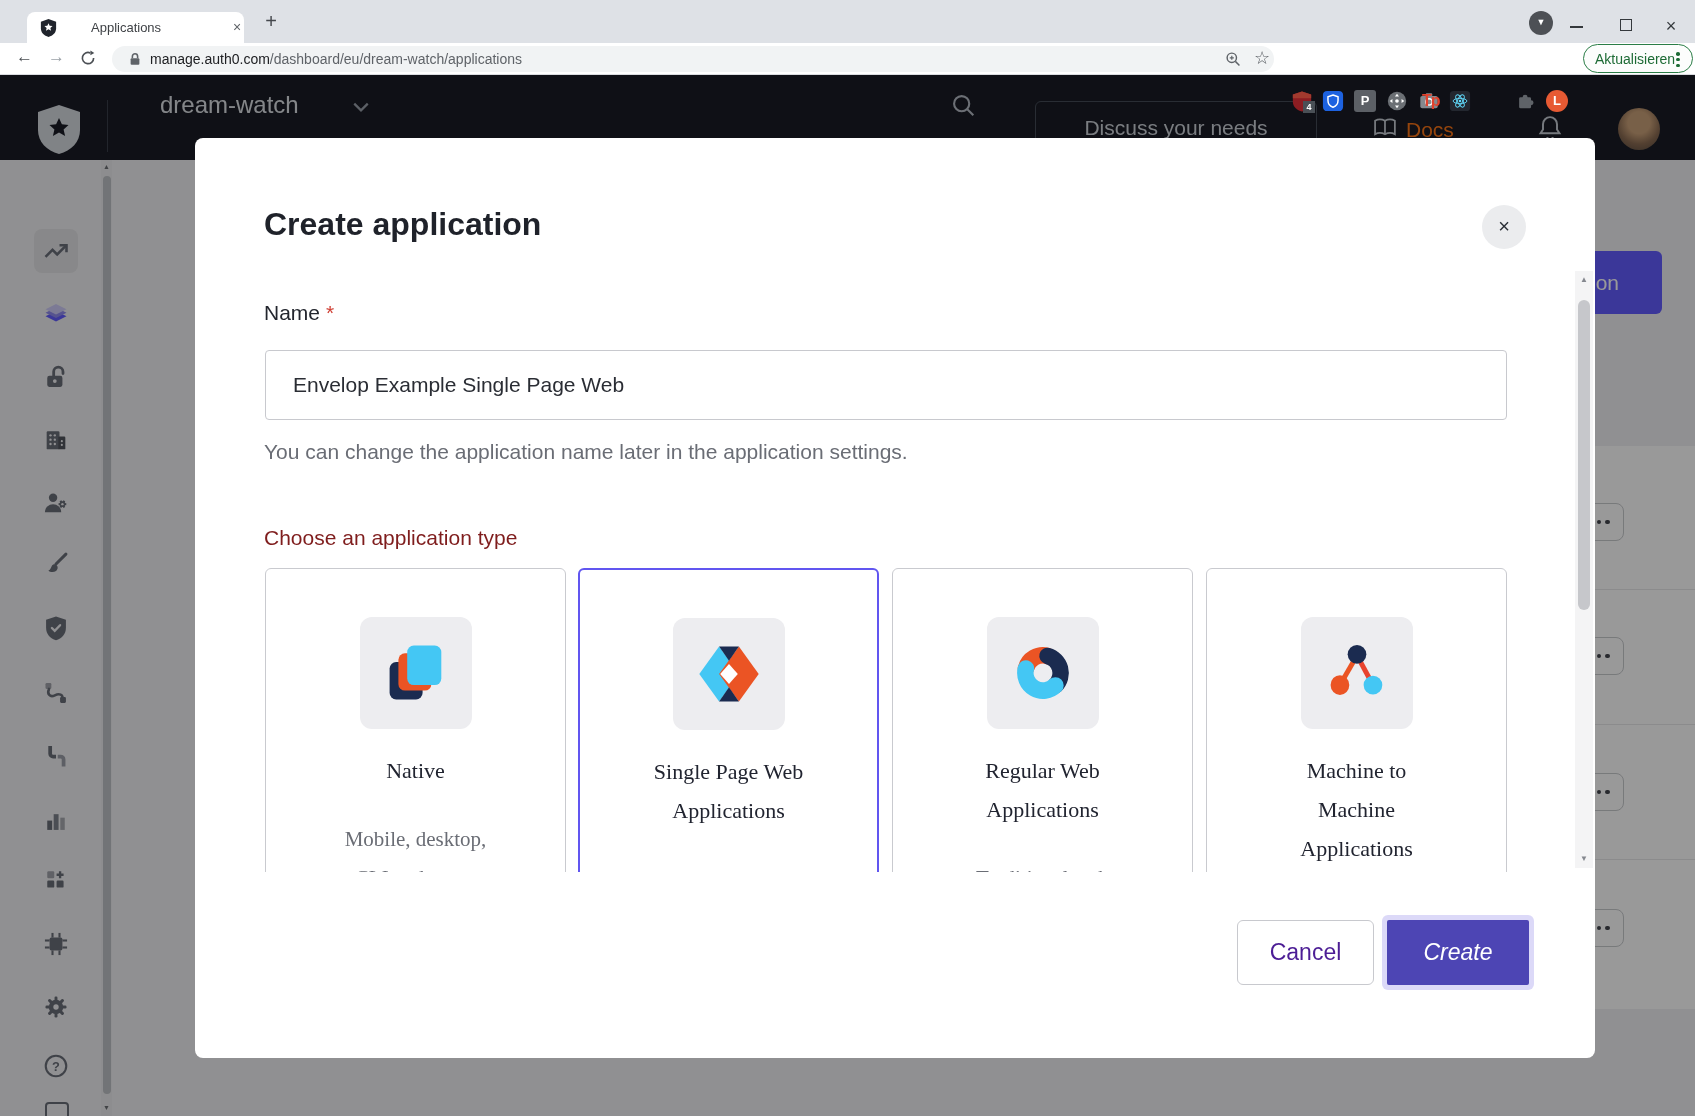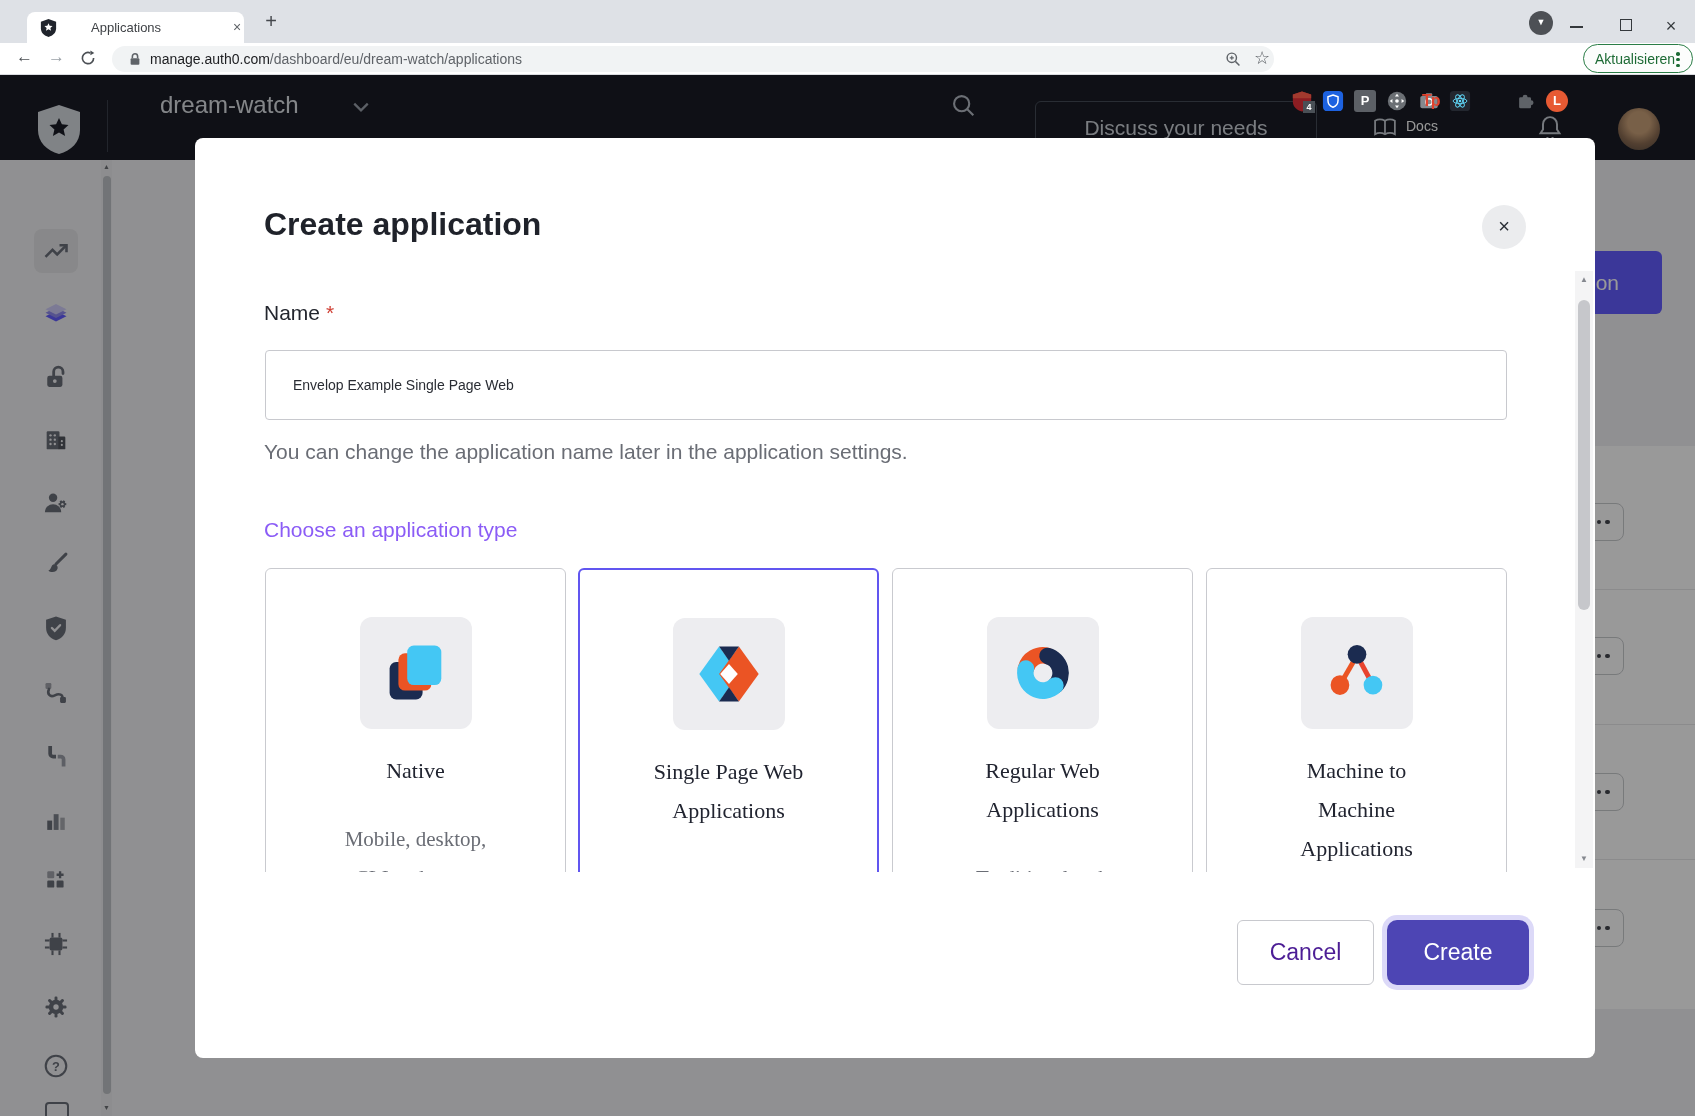--- a/index.html
+++ b/index.html
@@ -28,53 +28,53 @@
   .pill-kebab i { display:block; width:3.5px; height:3.5px; border-radius:50%; background:#1d6b35; margin:2.2px 0; }
   .ext { top:47px; width:22px; height:22px; z-index:51; }
   .avatar-l { border-radius:50%; background:#e75a33; color:#fff; font-size:13px; font-weight:bold; text-align:center; line-height:22px; }
 
   
   .page-header { left:0; top:75px; width:1695px; height:85px; background:#191c25; z-index:1;padding-left:36px; }
   .hdr-divider { left:107px; top:25px; width:1px; height:52px; background:#3a3f4a; }
   .tenant { left:160px; top:16px; font-size:24px; color:#dde0e5; }
   .discuss { left:1035px; top:26px; width:282px; height:58px; border:1px solid #454b58; border-radius:6px; }
   .discuss span { position:absolute; left:0; right:0; top:14px; text-align:center; font-size:21px; color:#ccd0d7; }
-  .docs-label { left:1406px; top:43px; font-size:14px; color:#ffffff; }
+  .docs-label { left:1406px; top:43px; font-size:21px; color:#f97316; }
   .sidebar { left:0; top:160px; width:112px; height:956px; background:#f1f1f3; z-index:1; }
   .sb-tile { left:34px; top:69px; width:44px; height:44px; border-radius:8px; background:#e3e3e7; }
   .sb-icon { left:42px; width:28px; height:28px; }
   .sb-scroll { left:101px; top:0; width:11px; height:956px; background:#ececee; }
   .sb-arrow { left:0; width:11px; text-align:center; font-size:7px; color:#6d7076; }
   .sb-thumb { left:1.5px; top:16px; width:8px; height:918px; background:#bfc1c6; border-radius:4px; }
   .content { left:112px; top:160px; width:1583px; height:956px; background:#f1f1f3; z-index:1; }
   .bg-create-btn { left:1408px; top:91px; width:142px; height:63px; background:#635dff; border-radius:6px; color:#fff; font-size:21px; text-align:center; line-height:63px; }
   .rows-card { left:1448px; top:286px; width:135px; height:563px; background:#fff; border-radius:8px 0 0 8px; }
   .row-div { left:0; width:135px; height:1px; background:#e8e8ea; }
   .meatball { left:14px; width:50px; height:38px; border:1px solid #c9cbce; border-radius:8px; background:#fff; display:flex; align-items:center; justify-content:center; gap:4px; }
   .meatball i { width:4.5px; height:4.5px; border-radius:50%; background:#43464d; }
   .overlay { left:0; top:75px; width:1695px; height:1041px; background:rgba(0,0,0,0.40); z-index:20; }
 
   
   .modal { left:148px; top:138px; width:1400px; height:920px; background:#fff; border-radius:8px; z-index:30;margin-left:47px; }
   .modal-title { left:69px; top:68px; font-size:32px; font-weight:600; color:#1f222a; }
   .modal-close { left:1287px; top:67px; width:44px; height:44px; border-radius:50%; background:#ebecee; text-align:center; line-height:42px; font-size:20px; color:#2b2f36; }
   .field-label { left:69px; top:163px; font-size:21px; font-weight:500; color:#23262e; }
   .req { color:#d04035; }
-  .name-input { left:70px; top:212px; width:1242px; height:70px; border:1px solid #c8c9ce; border-radius:4px; font-size:14px; color:#2a2d34; padding-left:27px; font-family:"Liberation Sans",sans-serif; }
+  .name-input { left:70px; top:212px; width:1242px; height:70px; border:1px solid #c8c9ce; border-radius:4px; font-size:21px; color:#2a2d34; padding-left:27px; font-family:"Liberation Sans",sans-serif; }
   .helper { left:69px; top:302px; font-size:21px; color:#6a6d75; }
-  .type-label { left:69px; top:380px; font-size:21px; color:#8b5cf6; }
+  .type-label { left:69px; top:388px; font-size:21px; color:#7f1d1d; }
   .cards-clip { left:0; top:430px; width:1400px; height:304px; overflow:hidden;font-family:Liberation Serif, serif; }
   .card { top:0; width:301px; height:420px; background:#fff; border:1px solid #c9cacf; border-radius:6px; }
   .card.selected { border:2px solid #6156f0; }
   .tile { width:112px; height:112px; margin:48px auto 0; border-radius:12px; background:#ededf0; display:flex; align-items:center; justify-content:center; }
   .card-title { margin:22px auto 0; max-width:210px; text-align:center; font-size:22px; color:#212430; line-height:39px; }
   .card.narrow .card-title { max-width:160px; }
   .card-desc { margin:30px auto 0; max-width:180px; text-align:center; font-size:21px; color:#6a6d75; line-height:39px; }
   .btn-cancel { left:1042px; top:782px; width:137px; height:65px; background:#fff; border:1px solid #c8c9ce; border-radius:6px; font-size:23px; color:#4c1d95; text-align:center; line-height:63px; }
-  .btn-create { left:1192px; top:782px; width:142px; height:65px; background:#4d45b4; border-radius:10px; font-size:23px; font-weight:500; color:#fff; text-align:center; line-height:65px; box-shadow:0 0 0 5px #dcd9f8; }
+  .btn-create { left:1192px; top:782px; width:142px; height:65px; background:#4d45b4; border-radius:2px; font-size:23px; font-weight:500; color:#fff; text-align:center; line-height:65px; box-shadow:0 0 0 5px #dcd9f8;font-style:italic; }
   .m-scroll { left:1380px; top:133px; width:18px; height:597px; background:#f4f4f5; }
   .m-arrow { left:0; width:18px; text-align:center; font-size:8px; color:#85888f; }
   .m-thumb { left:3px; top:29px; width:12px; height:310px; background:#c6c7cb; border-radius:6px; }
 </style>
 </head>
 <body>
 
 <div class="abs tabbar">
   <div class="abs tab">
     <svg class="abs" style="left:13px;top:7px" width="17" height="18" viewBox="0 0 24 26">

